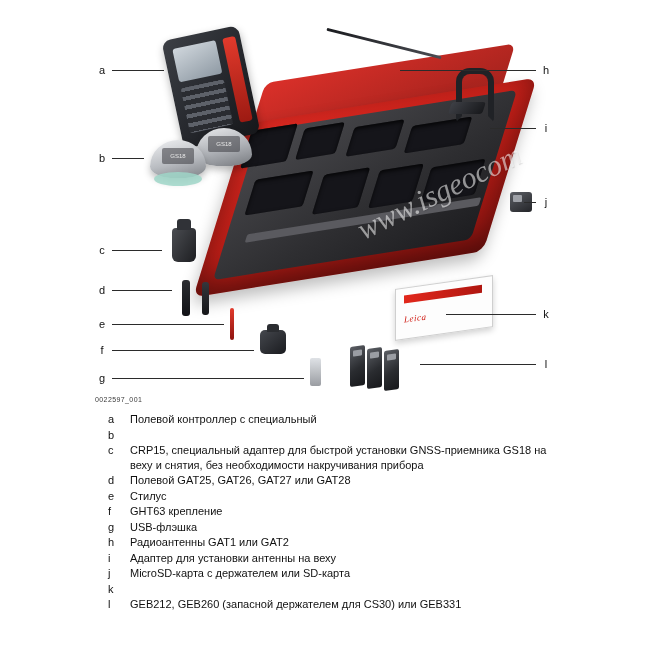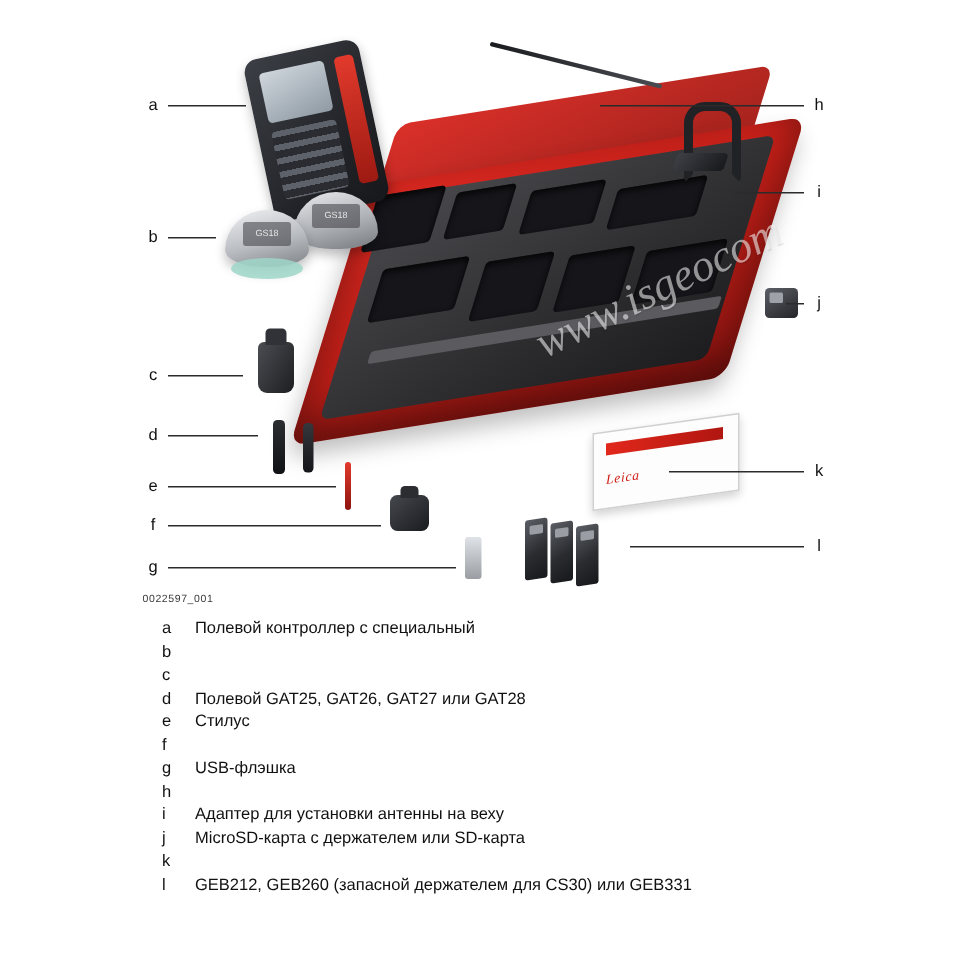--- a/index.html
+++ b/index.html
@@ -429,43 +429,46 @@
     <div class="legend-key">a</div>
     <div class="legend-text">Полевой контроллер с специальный</div>
   </div>
 
   <div class="legend-row">
     <div class="legend-key">b</div>
   </div>
 
   <div class="legend-row">
     <div class="legend-key">c</div>
+    <div class="legend-text">CRP15, специальный адаптер для быстрой установки GNSS-приемника GS18 на веху и снятия, без необходимости накручивания прибора</div>
   </div>
 
   <div class="legend-row">
     <div class="legend-key">d</div>
     <div class="legend-text">Полевой GAT25, GAT26, GAT27 или GAT28</div>
   </div>
 
   <div class="legend-row">
     <div class="legend-key">e</div>
     <div class="legend-text">Стилус</div>
   </div>
 
   <div class="legend-row">
     <div class="legend-key">f</div>
+    <div class="legend-text">GHT63 крепление</div>
   </div>
 
   <div class="legend-row">
     <div class="legend-key">g</div>
     <div class="legend-text">USB-флэшка</div>
   </div>
 
   <div class="legend-row">
     <div class="legend-key">h</div>
+    <div class="legend-text">Радиоантенны GAT1 или GAT2</div>
   </div>
 
   <div class="legend-row">
     <div class="legend-key">i</div>
     <div class="legend-text">Адаптер для установки антенны на веху</div>
   </div>
 
   <div class="legend-row">
     <div class="legend-key">j</div>
     <div class="legend-text">MicroSD-карта с держателем или SD-карта</div>

